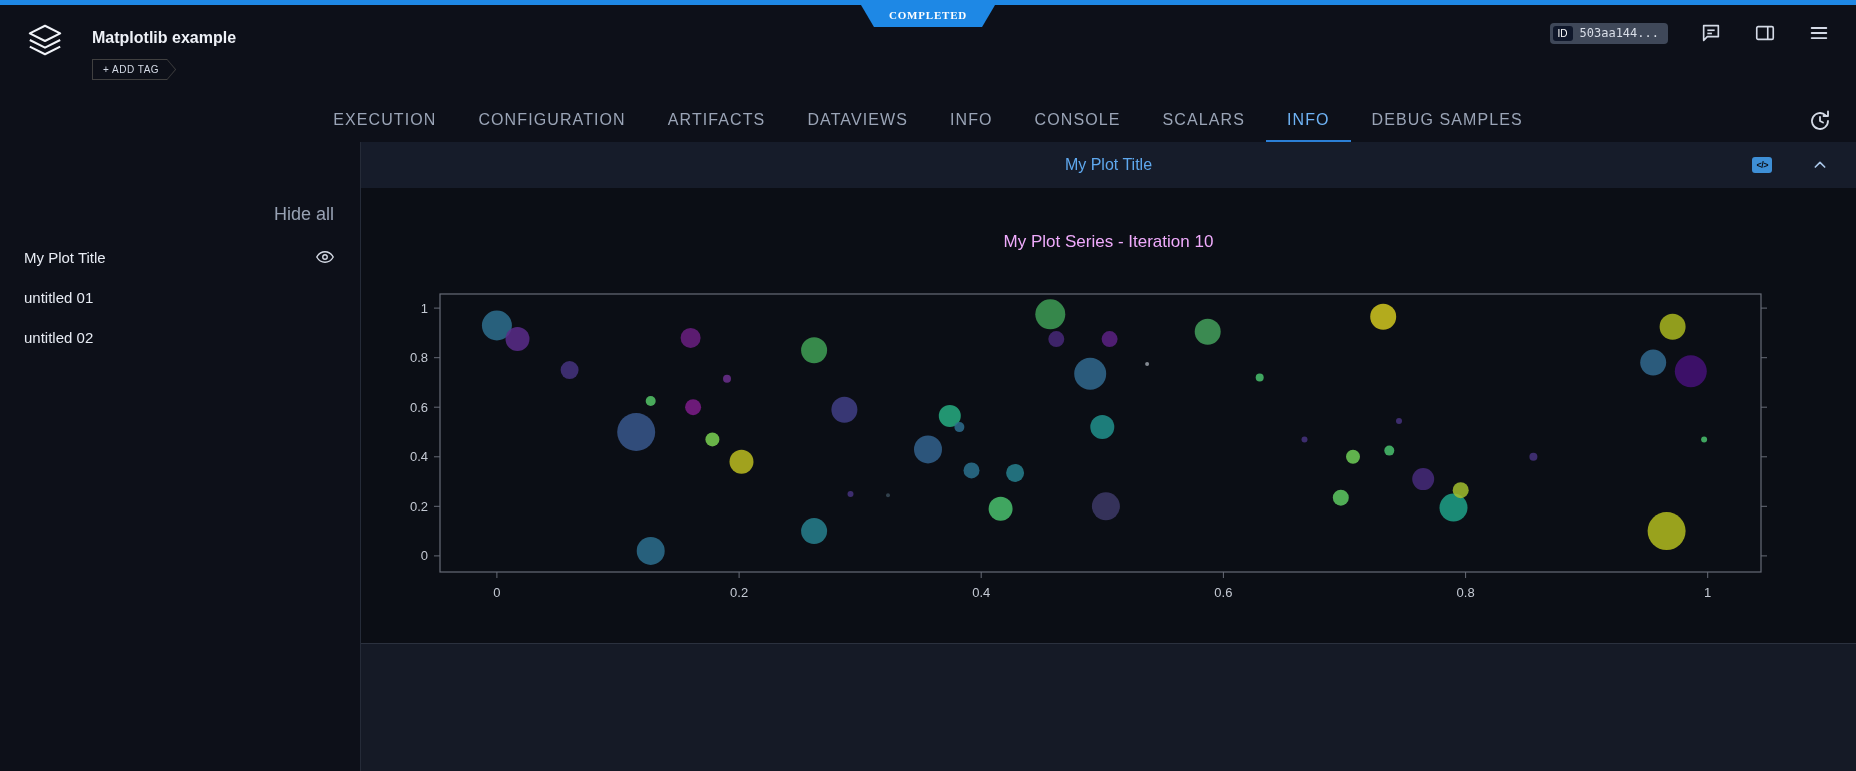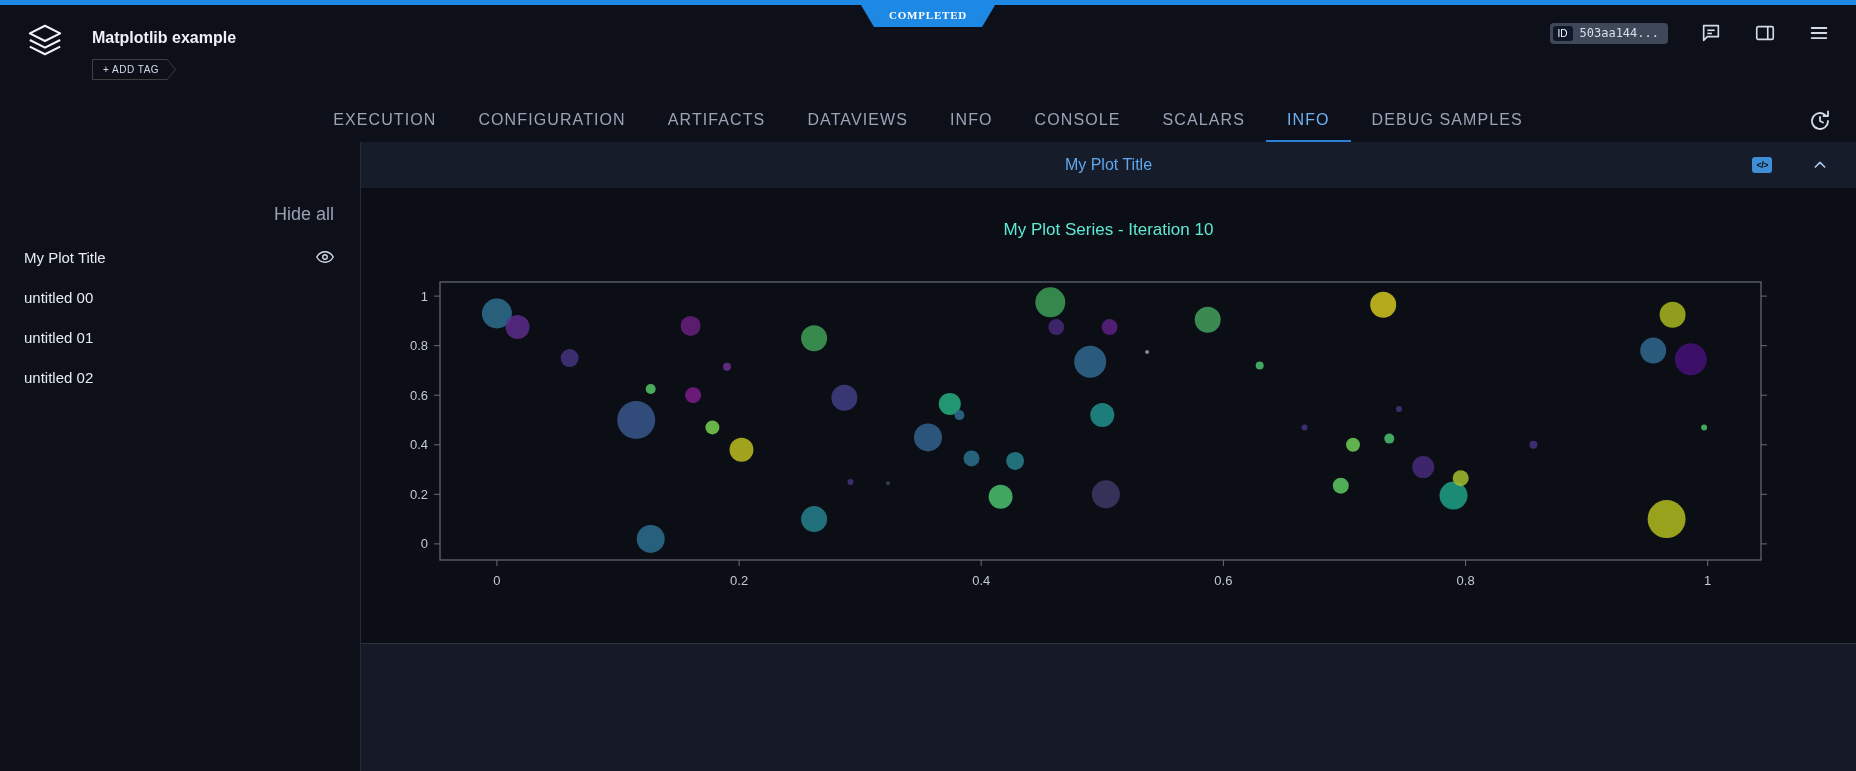--- a/index.html
+++ b/index.html
@@ -31,21 +31,21 @@
   .hide-all{text-align:right;font-size:18px;color:#97a1b3;margin-top:10px;cursor:pointer;}
   .plot-list{margin-top:12px;}
   .plot-item{display:flex;justify-content:space-between;align-items:center;height:40px;font-size:15px;color:#e7ebf3;cursor:pointer;}
   .eye{display:inline-flex;}
   .main{flex:1;display:flex;flex-direction:column;min-width:0;}
   .panel-header{height:46px;background:#161c2a;position:relative;display:flex;align-items:center;flex:none;}
   .panel-title{position:absolute;left:0;right:0;text-align:center;color:#5fa8ee;font-size:16px;}
   .code-btn{position:absolute;right:84px;background:#3e8fd6;color:#0b0e15;font-size:9px;font-weight:bold;border-radius:3px;padding:3px 4px;cursor:pointer;letter-spacing:-.5px;z-index:2;}
   .collapse-btn{position:absolute;right:28px;cursor:pointer;display:inline-flex;z-index:2;}
   .plot-area{height:455px;flex:none;background:#0b0e15;}
-  .chart-title{margin-top:32px;text-align:center;font-size:17px;color:#5eead4;}
+  .chart-title{margin-top:44px;text-align:center;font-size:17px;color:#f0abfc;}
   .chart{display:block;margin-top:22px;}
   .bottom-region{flex:1;border-top:1px solid #2b313e;background:#151a26;}
 </style>
 </head>
 <body>
 
 <div class="top-strip"></div>
 <div class="status-chip">COMPLETED</div>
 
 <header class="app-header">
@@ -118,23 +118,20 @@
     <div class="hide-all">Hide all</div>
     <div class="plot-list">
         <div class="plot-item">
           <span>My Plot Title</span>
           <span class="eye">
             <svg width="18" height="18" viewBox="0 0 24 24" fill="none" stroke="#d6dbe6" stroke-width="1.8" stroke-linejoin="round">
               <path d="M1 12s4-7 11-7 11 7 11 7-4 7-11 7S1 12 1 12z"></path>
               <circle cx="12" cy="12" r="3"></circle>
             </svg>
           </span>
-        </div>
-        <div class="plot-item">
-          <span>untitled 00</span>
         </div>
         <div class="plot-item">
           <span>untitled 01</span>
         </div>
         <div class="plot-item">
           <span>untitled 02</span>
         </div>
       </div>
   </aside>
 

